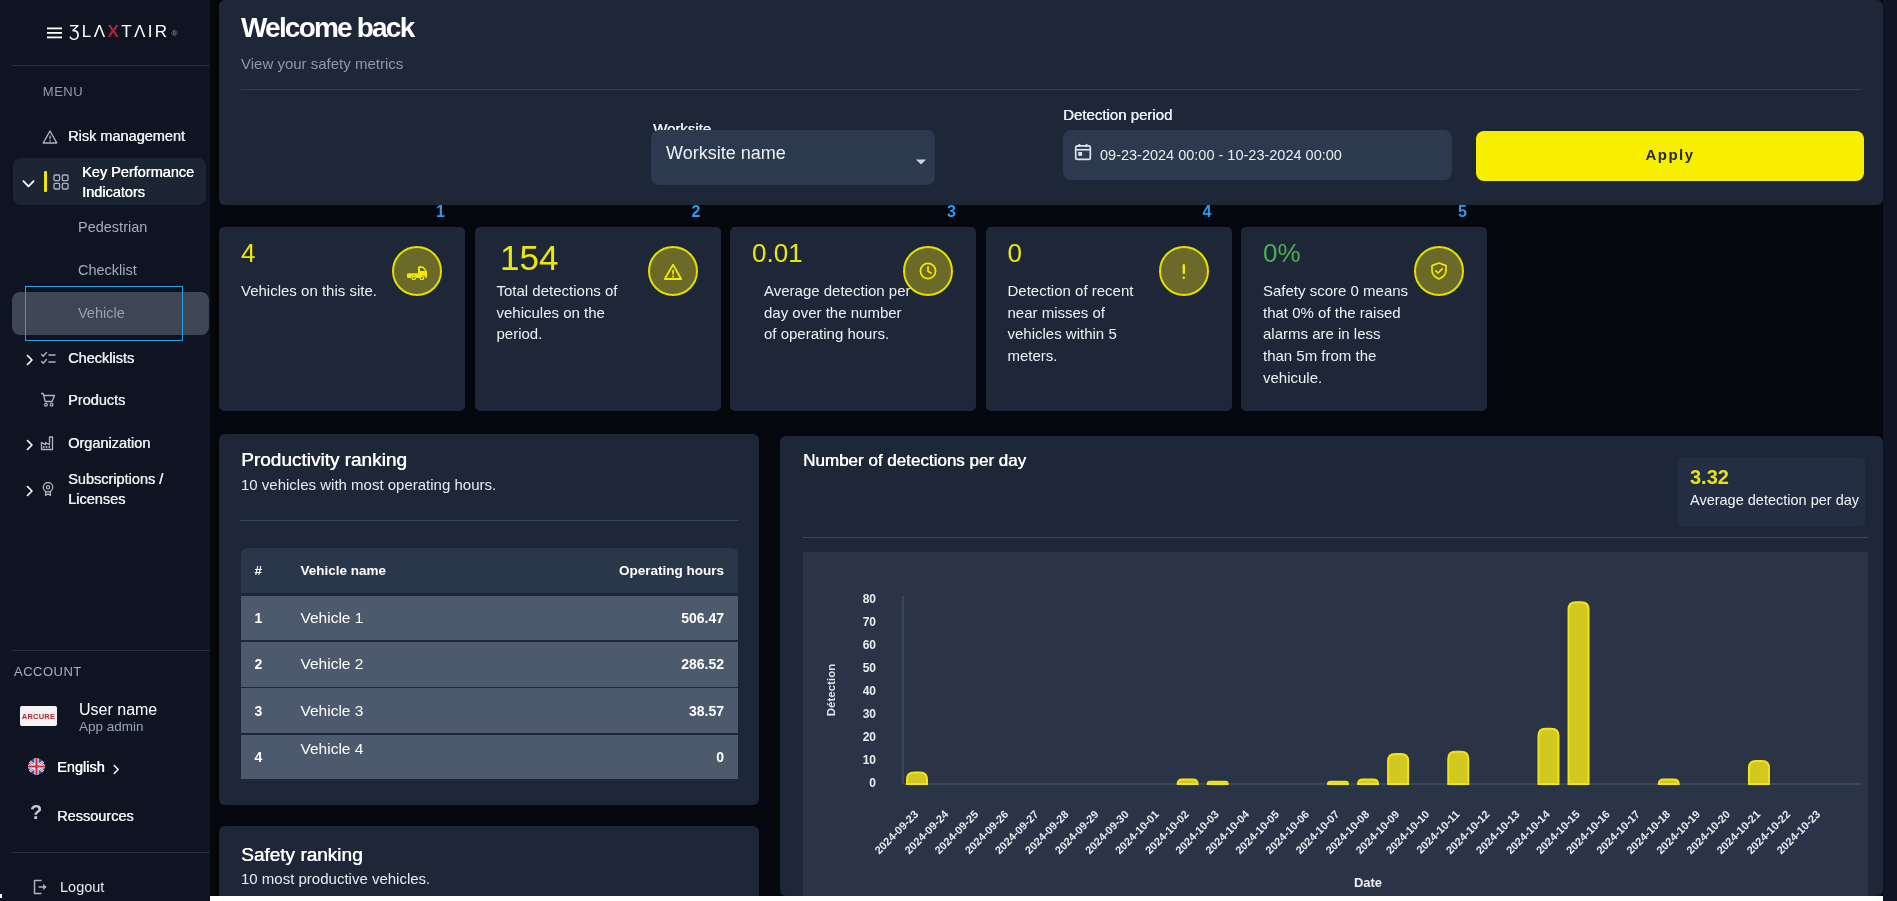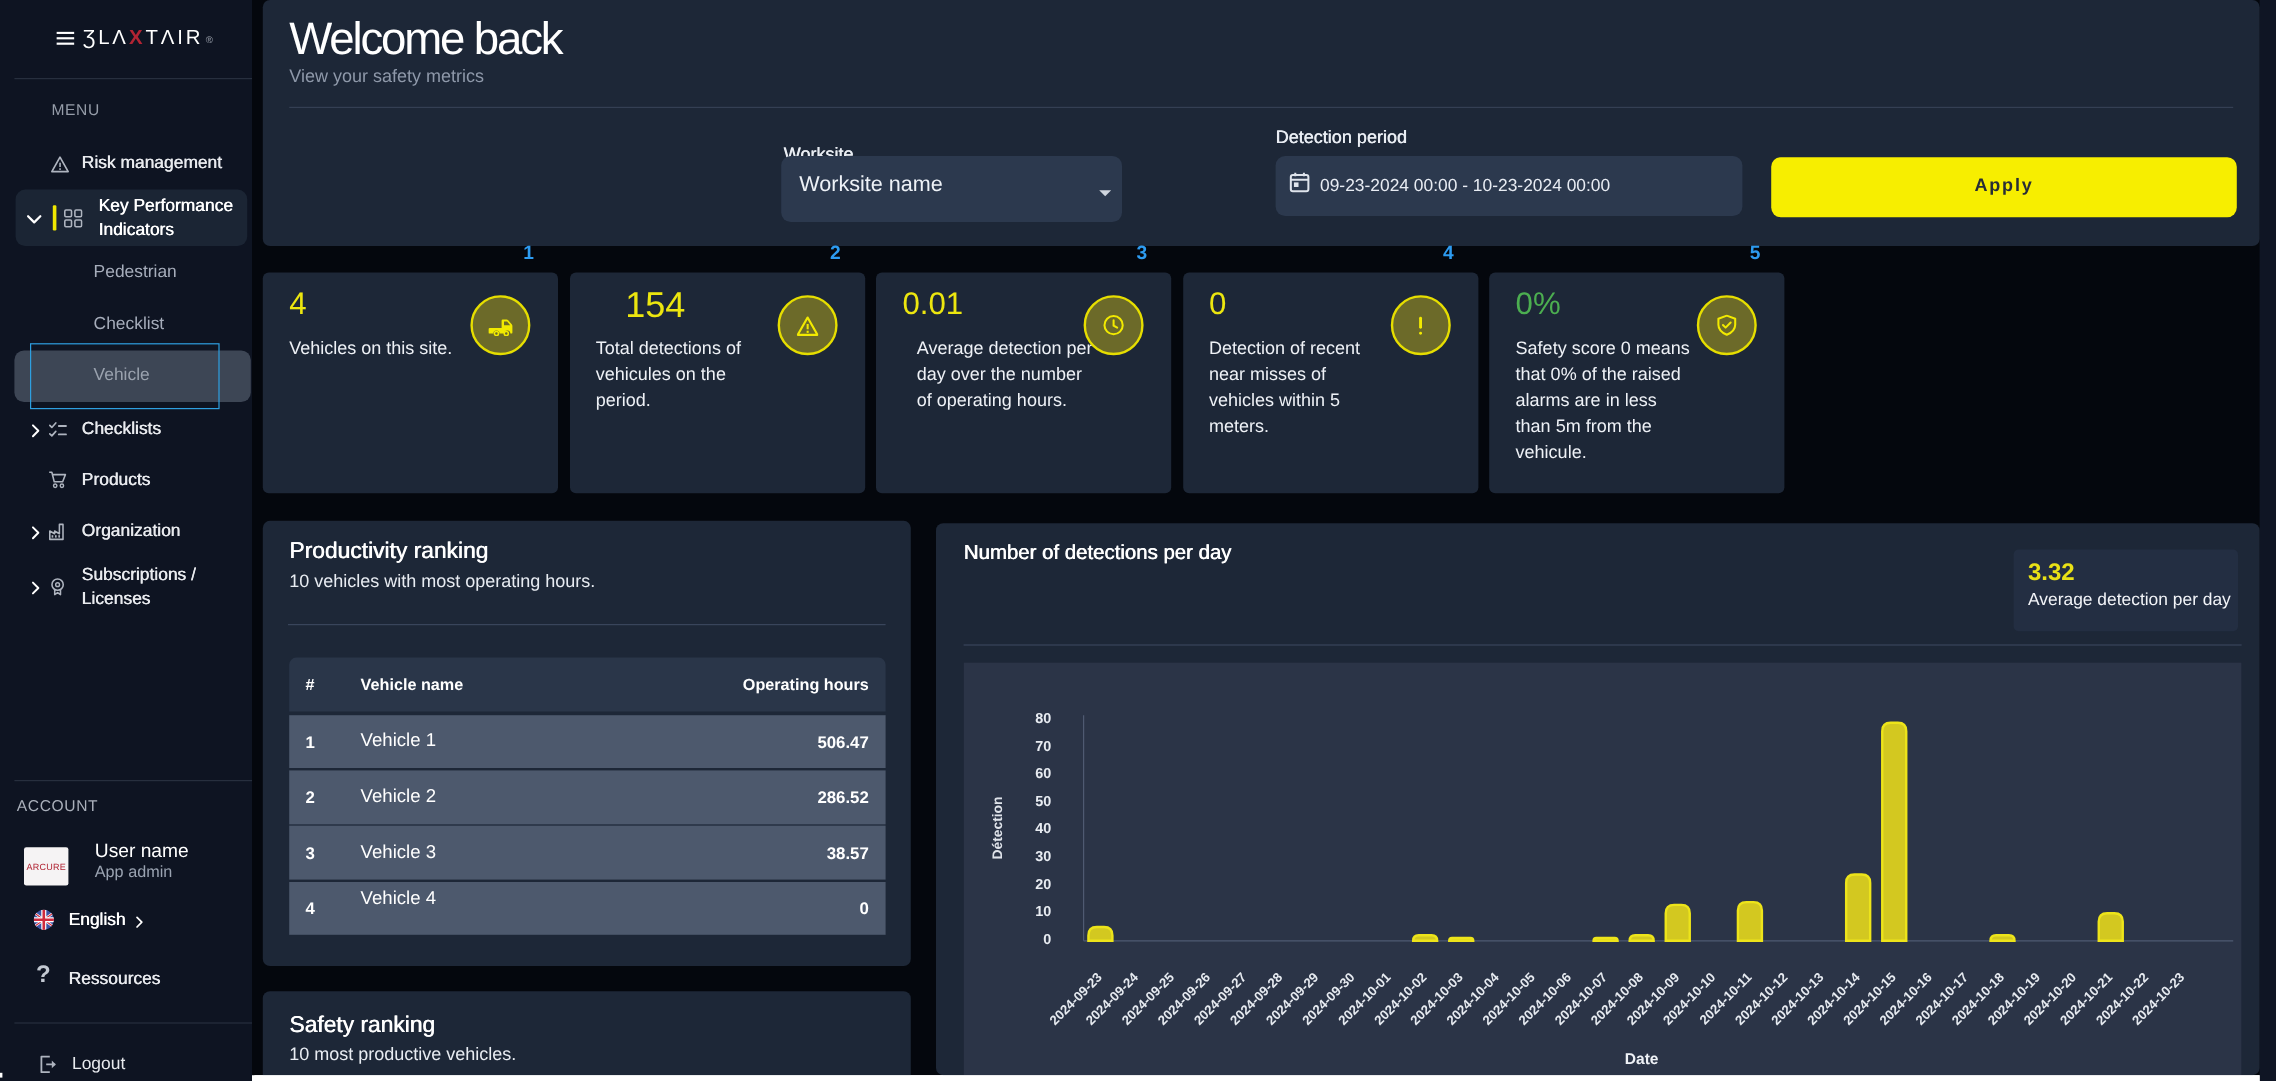--- a/index.html
+++ b/index.html
@@ -1,21 +1,21 @@
 <!DOCTYPE html>
 <html><head><meta charset="utf-8"><style>
 *{margin:0;padding:0;box-sizing:border-box;}
 html,body{width:1897px;height:901px;background:#fff;font-family:"Liberation Sans",sans-serif;overflow:hidden;}
 #root{position:absolute;left:0;top:0;width:1897px;height:901px;background:#fff;}
 </style></head><body>
 <div id="root">
 <div style="position:absolute;left:210px;top:0px;width:1687px;height:896px;background:#04070d;"></div>
 <div style="position:absolute;left:1883px;top:0px;width:14px;height:901px;background:#0f1524;"></div>
 <div style="position:absolute;left:219px;top:0px;width:1664px;height:205px;background:#1d2737;border-radius:6px;"></div>
-<div style="position:absolute;left:241px;top:12px;width:600px;height:40px;color:#fff;font-size:38px;font-weight:400;letter-spacing:-1.8px;">Welcome back</div>
+<div style="position:absolute;left:241px;top:12px;width:600px;height:40px;color:#fff;font-size:28px;font-weight:700;letter-spacing:-1.8px;">Welcome back</div>
 <div style="position:absolute;left:241px;top:55px;width:400px;height:20px;color:#8e98a9;font-size:15px;">View your safety metrics</div>
 <div style="position:absolute;left:241px;top:89px;width:1620px;height:1px;background:#343f53;"></div>
 <div style="position:absolute;left:653px;top:120px;width:200px;height:18px;color:#e9edf3;font-size:15px;text-shadow:0.4px 0 currentColor;">Worksite</div>
 <div style="position:absolute;left:651px;top:130px;width:284px;height:55px;background:#2c394e;border-radius:8px;"></div>
 <div style="position:absolute;left:666px;top:128px;width:220px;height:50px;color:#eef2f7;font-size:18px;display:flex;align-items:center;">Worksite name</div>
 <div style="position:absolute;left:915px;top:152px;width:12px;height:8px;"><svg width="12" height="8" viewBox="0 0 12 8">
         <path d="M1 1.5 L6 6.5 L11 1.5 Z" fill="#cfd5de"></path>
       </svg></div>
 <div style="position:absolute;left:1063px;top:106px;width:250px;height:18px;color:#e9edf3;font-size:15px;text-shadow:0.4px 0 currentColor;">Detection period</div>
 <div style="position:absolute;left:1063px;top:130px;width:389px;height:50px;background:#2c394e;border-radius:8px;"></div>
@@ -35,21 +35,21 @@
 <div style="position:absolute;left:392.0px;top:246px;width:50px;height:50px;background:#6c6a29;border:2px solid #e6de00;border-radius:50%;display:flex;align-items:center;justify-content:center;color:#f2ea00;">
       <svg width="21" height="17" viewBox="0 0 21 17" style="">
         <path d="M0 11.5 q0-1.2 1.2-1.2 H11 V4.2 q0-1 1-1 h3.2 q0.8 0 1.3 0.6 l3.1 3.6 q0.4 0.5 0.4 1.2 v5.4 q0 1-1 1 h-0.6 a2.6 2.6 0 0 0-5.2 0 H9.3 a2.6 2.6 0 0 0-5.2 0 H1 q-1 0-1-1 Z" fill="currentColor"></path>
         <path d="M13 5 h2.6 l2.6 3.1 H13 Z" fill="#6c6a29"></path>
         <circle cx="6.7" cy="15" r="1.7" fill="#6c6a29" stroke="currentColor" stroke-width="1.3"></circle>
         <circle cx="14.9" cy="15" r="1.7" fill="#6c6a29" stroke="currentColor" stroke-width="1.3"></circle>
       </svg>
     </div>
 <div style="position:absolute;left:474.5px;top:203px;width:226px;height:20px;color:#2d9bf0;font-size:16px;font-weight:700;text-align:right;">2</div>
 <div style="position:absolute;left:474.5px;top:227px;width:246px;height:184px;background:#1d2737;border-radius:5px;"></div>
-<div style="position:absolute;left:521px;top:238px;width:140px;height:34px;color:#ece60f;font-size:30px;">154</div>
+<div style="position:absolute;left:500px;top:238px;width:140px;height:34px;color:#ece60f;font-size:35px;">154</div>
 <div style="position:absolute;left:496.5px;top:280px;width:185px;height:120px;color:#eef1f6;font-size:15px;line-height:21.7px;">Total detections of<br>vehicules on the<br>period.</div>
 <div style="position:absolute;left:647.5px;top:246px;width:50px;height:50px;background:#6c6a29;border:2px solid #e6de00;border-radius:50%;display:flex;align-items:center;justify-content:center;color:#f2ea00;">
       <svg width="18" height="17" viewBox="0 0 18 17" style="">
         <path d="M9 1.6 L17.2 16 H0.8 Z" fill="none" stroke="currentColor" stroke-width="1.8" stroke-linejoin="round"></path>
         <rect x="8.2" y="7" width="1.7" height="4.4" fill="currentColor"></rect>
         <rect x="8.2" y="12.6" width="1.7" height="1.8" fill="currentColor"></rect>
       </svg>
     </div>
 <div style="position:absolute;left:730.0px;top:203px;width:226px;height:20px;color:#2d9bf0;font-size:16px;font-weight:700;text-align:right;">3</div>
 <div style="position:absolute;left:730.0px;top:227px;width:246px;height:184px;background:#1d2737;border-radius:5px;"></div>
@@ -237,21 +237,21 @@
           <path d="M3 1.5 L8.5 7 L3 12.5" fill="none" stroke="currentColor" stroke-width="2" stroke-linecap="round" stroke-linejoin="round"></path>
         </svg></div>
       <div style="position:absolute;left:40px;top:481px;width:16px;height:16px;color:#aeb4bf;"><svg width="16" height="16" viewBox="0 0 16 16" style="">
           <circle cx="8" cy="6.2" r="4.7" fill="none" stroke="currentColor" stroke-width="1.3"></circle>
           <circle cx="8" cy="6.2" r="1.6" fill="none" stroke="currentColor" stroke-width="1.2"></circle>
           <path d="M5.6 10.2 L5.6 14.5 L8 12.8 L10.4 14.5 L10.4 10.2" fill="none" stroke="currentColor" stroke-width="1.3" stroke-linejoin="round"></path>
         </svg></div>
       <div style="position:absolute;left:68px;top:470px;width:150px;height:40px;color:#e8eaee;font-size:14.5px;line-height:19.5px;text-shadow:0.4px 0 currentColor;">Subscriptions /<br>Licenses</div>
       <div style="position:absolute;left:12px;top:650px;width:198px;height:1px;background:#272f3e;"></div>
       <div style="position:absolute;left:14px;top:664px;width:120px;height:16px;color:#aab0bb;font-size:13px;letter-spacing:0.5px;">ACCOUNT</div>
-      <div style="position:absolute;left:20px;top:706px;width:37px;height:32px;background:#f5f3f4;border-radius:2px;display:flex;align-items:center;justify-content:center;color:#b12433;font-size:7.5px;font-weight:400;letter-spacing:0.2px;">ARCURE</div>
+      <div style="position:absolute;left:20px;top:706px;width:37px;height:20px;background:#f5f3f4;border-radius:2px;display:flex;align-items:center;justify-content:center;color:#b12433;font-size:7.5px;font-weight:700;letter-spacing:0.2px;">ARCURE</div>
       <div style="position:absolute;left:79px;top:701px;width:120px;height:18px;color:#fff;font-size:16px;">User name</div>
       <div style="position:absolute;left:79px;top:719px;width:120px;height:16px;color:#9aa3b1;font-size:13.5px;">App admin</div>
       <div style="position:absolute;left:28px;top:758px;width:17px;height:17px;border-radius:50%;overflow:hidden;"><svg width="17" height="17" viewBox="0 0 17 17" style="">
           <circle cx="8.5" cy="8.5" r="8.5" fill="#3c55a5"></circle>
           <path d="M1.5 3.5 L15.5 13.5 M15.5 3.5 L1.5 13.5" stroke="#fff" stroke-width="2.2"></path>
           <path d="M1.5 3.5 L15.5 13.5 M15.5 3.5 L1.5 13.5" stroke="#cf2b3e" stroke-width="0.9"></path>
           <path d="M8.5 0 V17 M0 8.5 H17" stroke="#fff" stroke-width="4.2"></path>
           <path d="M8.5 0 V17 M0 8.5 H17" stroke="#cf2b3e" stroke-width="2.2"></path>
         </svg></div>
       <div style="position:absolute;left:57px;top:759px;width:60px;height:16px;color:#fff;font-size:14.5px;text-shadow:0.4px 0 currentColor;">English</div>

